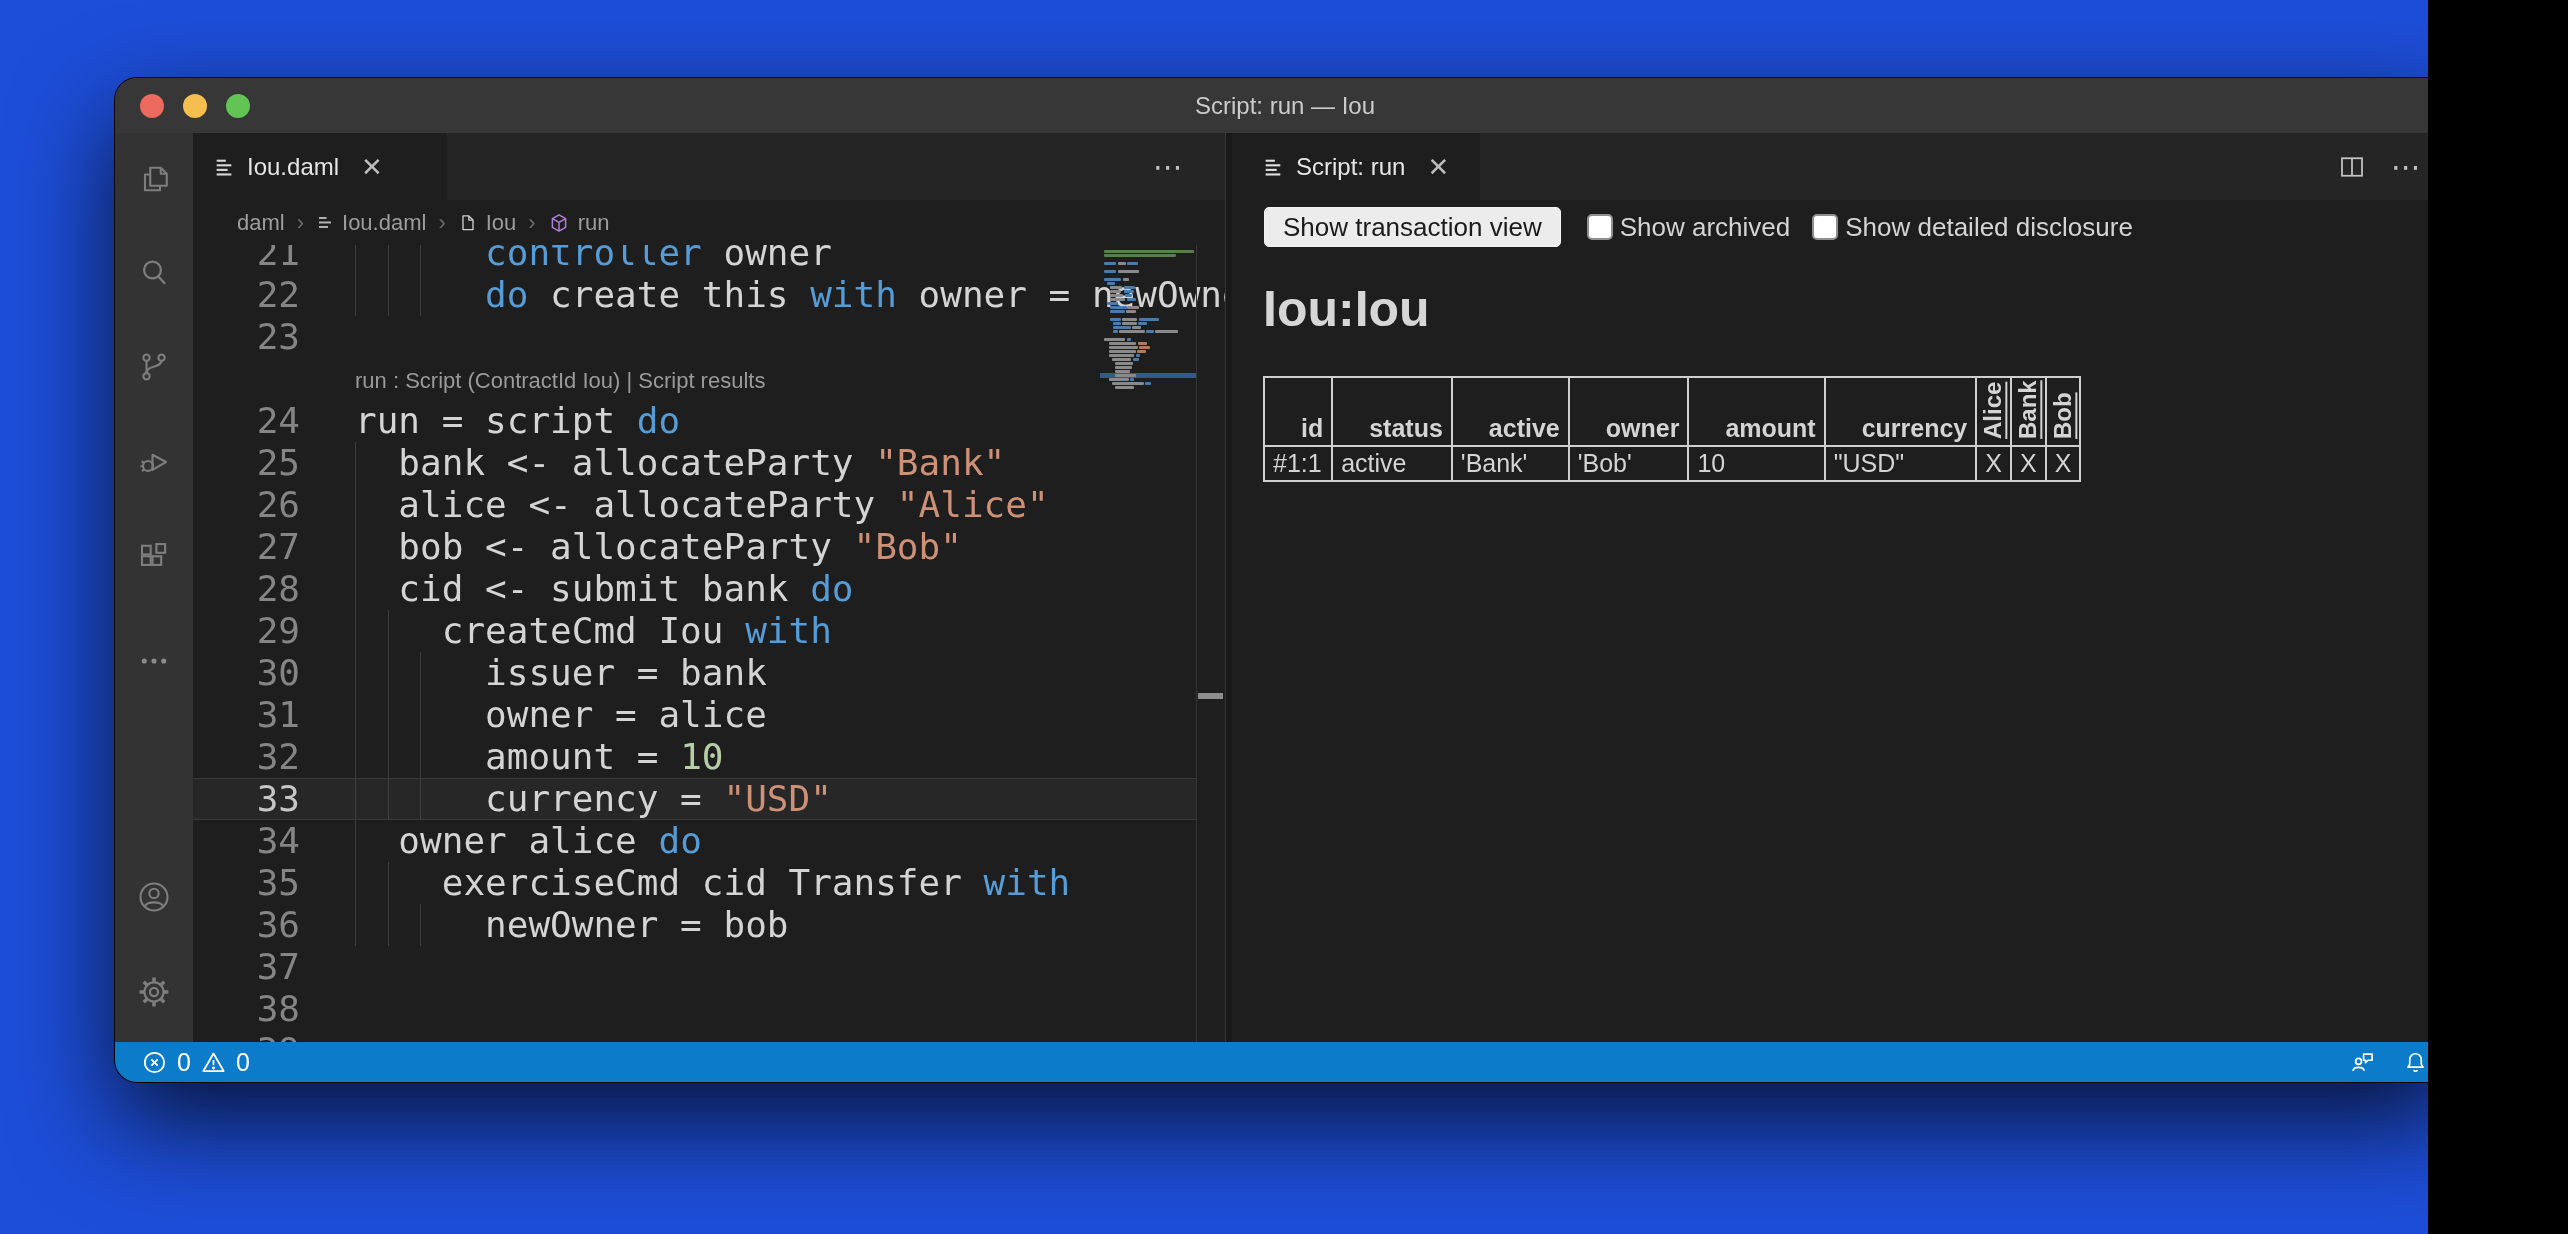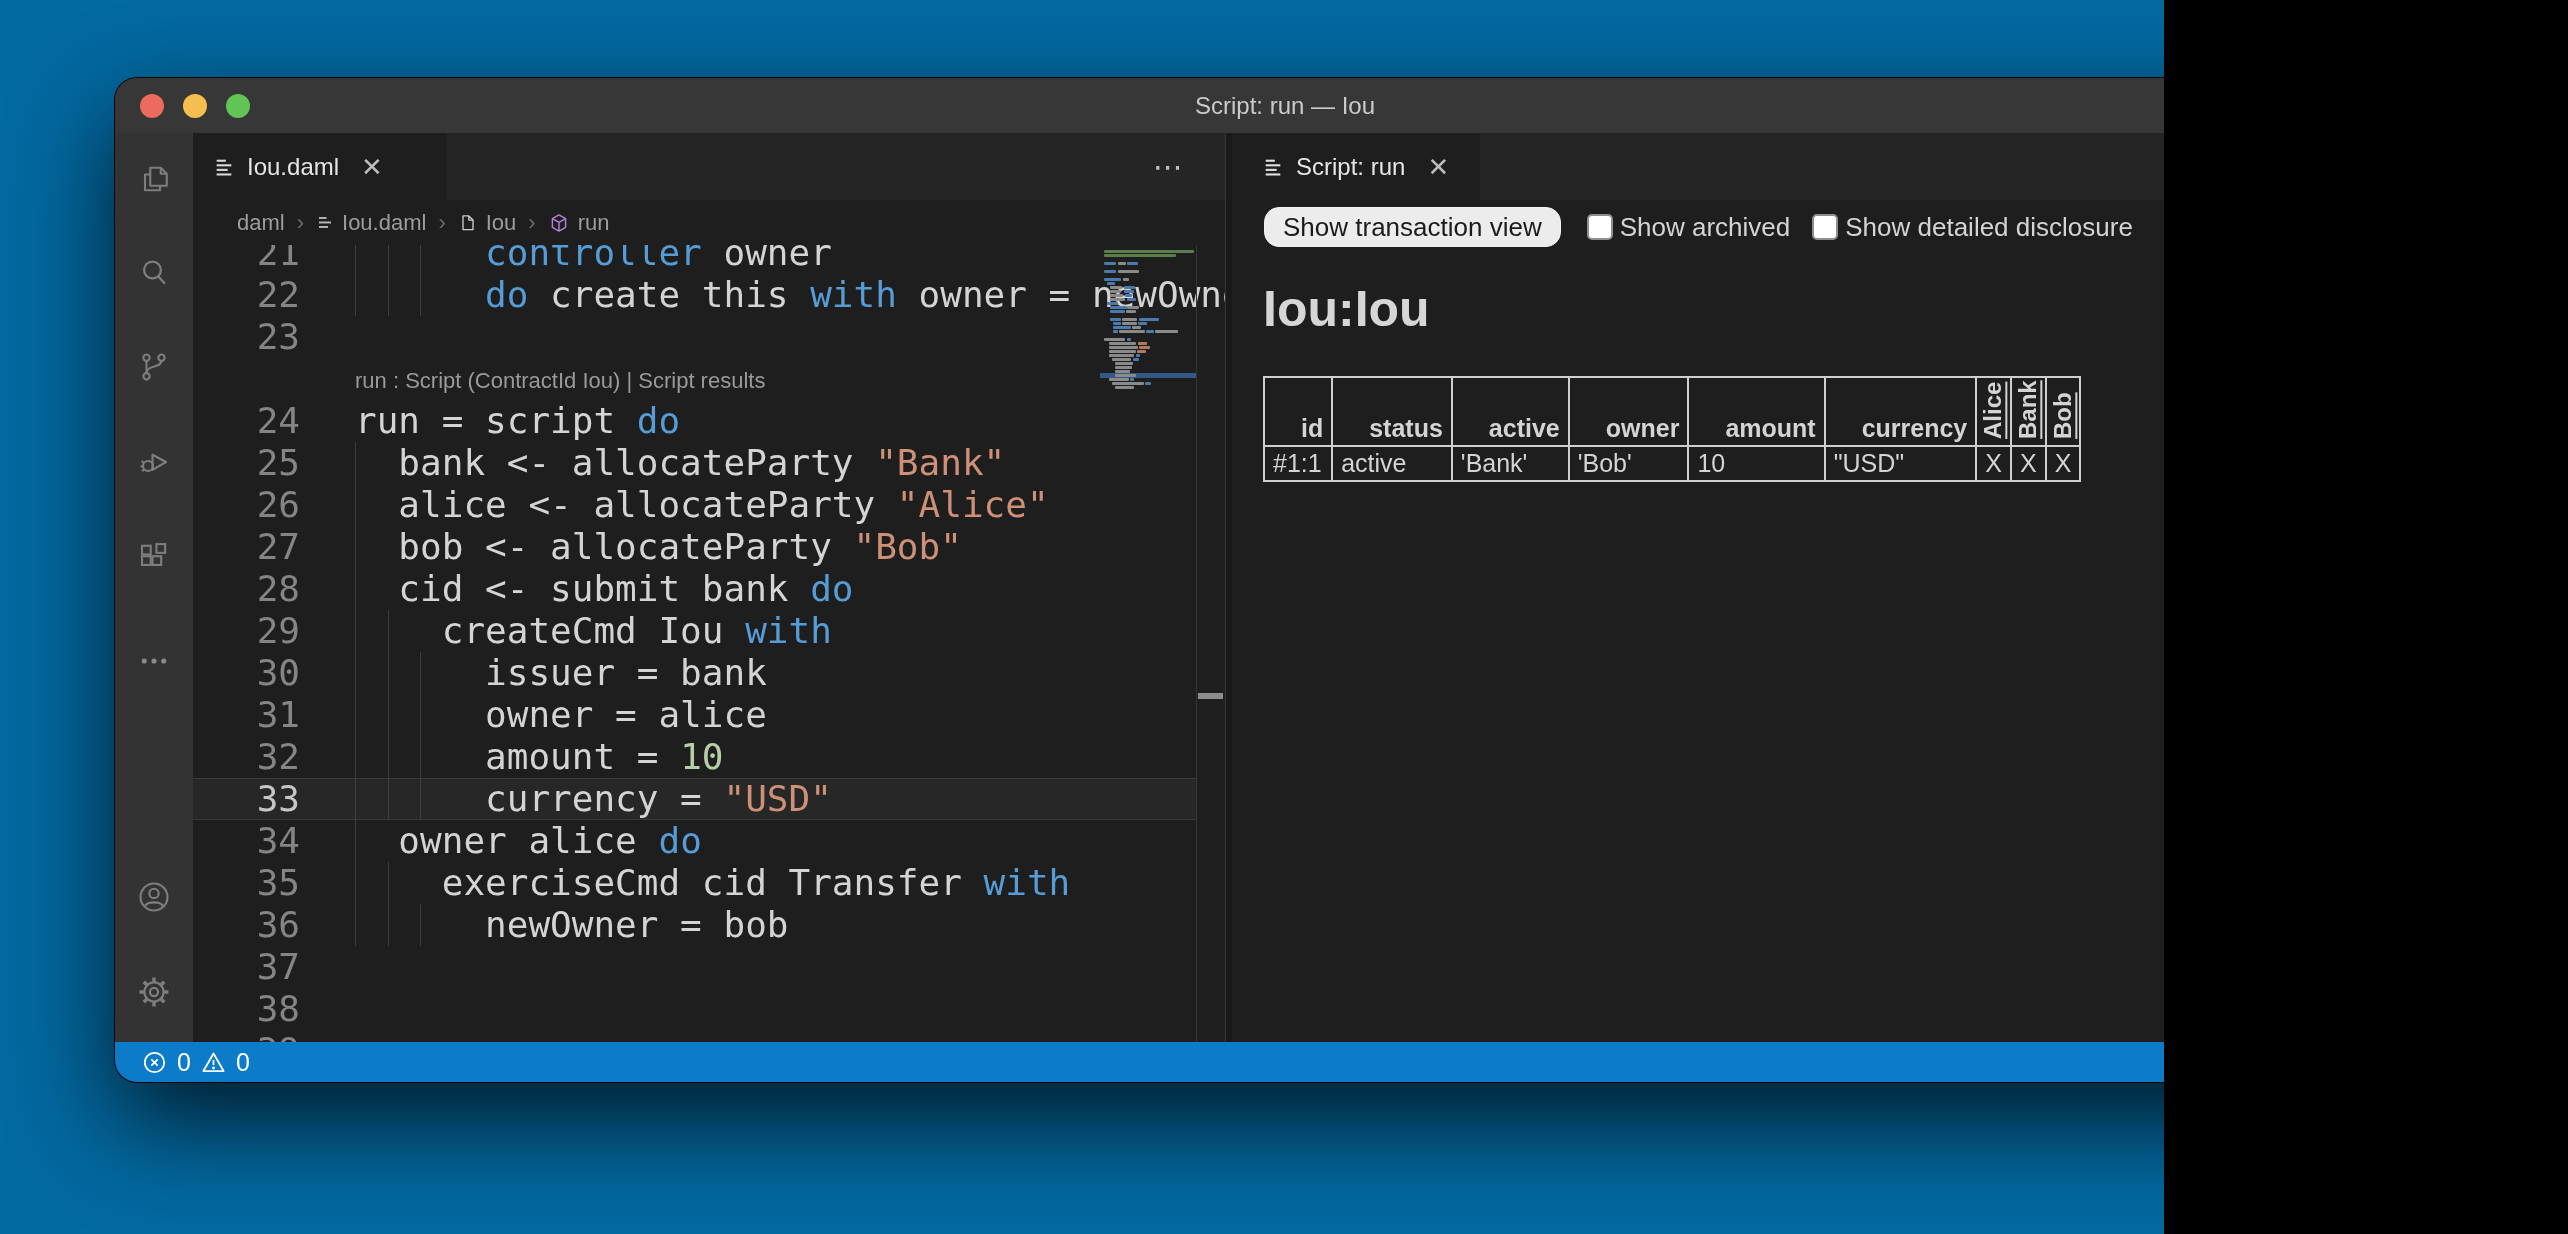--- a/index.html
+++ b/index.html
@@ -1,16 +1,16 @@
 <!DOCTYPE html>
 <html><head>
 <meta charset="utf-8">
 <style>
   html,body{margin:0;padding:0;background:#000;}
-  #stage{position:relative;width:2164px;height:1234px;background:#0369a1;overflow:hidden;
+  #stage{position:relative;width:2428px;height:1234px;background:#1d4ed8;overflow:hidden;
          font-family:"Liberation Sans","DejaVu Sans",sans-serif;}
   #window{position:absolute;left:115px;top:78px;width:2340px;height:1004px;background:#1e1e1e;
           border-radius:22px;overflow:hidden;
           box-shadow:0 0 0 1px #050505, inset 0 1px 0 rgba(255,255,255,.16), 0 40px 100px rgba(0,0,0,.75);}
   
   .titlebar{position:absolute;left:0;top:0;right:0;height:55px;background:#373737;}
   .tl{position:absolute;top:16px;width:24px;height:24px;border-radius:50%;}
   .tl.red{left:25px;background:#EC6A5E;} .tl.yellow{left:68px;background:#F5BF4F;} .tl.green{left:111px;background:#62C454;}
   .wtitle{position:absolute;left:0;right:0;top:0;height:55px;line-height:56px;text-align:center;
           color:#cbcbcb;font-size:24px;}
@@ -52,21 +52,21 @@
   .sash-handle{position:absolute;right:2px;top:448px;width:25px;height:6px;background:#8d8d8d;}
   
   .divider{position:absolute;left:1110px;top:55px;width:7px;bottom:40px;background:#191919;border-left:1px solid #353535;}
   
   .group-right{position:absolute;left:1117px;top:55px;right:0;bottom:40px;background:#1e1e1e;}
   .gr-tabbar{position:absolute;left:0;top:0;right:0;height:67px;background:#252526;}
   .gr-actions{position:absolute;right:30px;top:0;height:67px;display:flex;align-items:center;gap:24px;color:#c5c5c5;}
   .webview{position:absolute;left:0;top:67px;right:0;bottom:0;background:#1e1e1e;}
   .controls{position:absolute;left:32px;top:6px;height:42px;display:flex;align-items:center;}
   .btn{height:40px;padding:0 18px;background:#ececec;color:#1b1b1b;font-size:26px;border:1px solid #f2f2f2;
-       border-radius:15px;display:flex;align-items:center;font-family:inherit;}
+       border-radius:5px;display:flex;align-items:center;font-family:inherit;}
   .cb{width:26px;height:26px;background:#fff;border:2px solid #8f8f8f;border-radius:5px;box-sizing:border-box;}
   .cb-label{font-size:26px;color:#d4d4d4;margin-left:7px;}
   .cb-group{display:flex;align-items:center;margin-left:22px;}
   .cb-group:first-of-type{margin-left:26px;}
   .heading{position:absolute;left:31px;top:80px;font-size:50px;font-weight:bold;color:#d6d6d6;}
   .result-table{position:absolute;left:31px;top:176px;border-collapse:collapse;}
   .result-table th,.result-table td{border:2px solid #cfcfcf;color:#d4d4d4;font-size:25px;
        padding:2px 8px;box-sizing:border-box;}
   .result-table th{font-weight:bold;vertical-align:bottom;text-align:center;height:69px;padding-left:36px;}
   .result-table th.party{writing-mode:vertical-rl;transform:rotate(180deg);text-decoration:underline;

